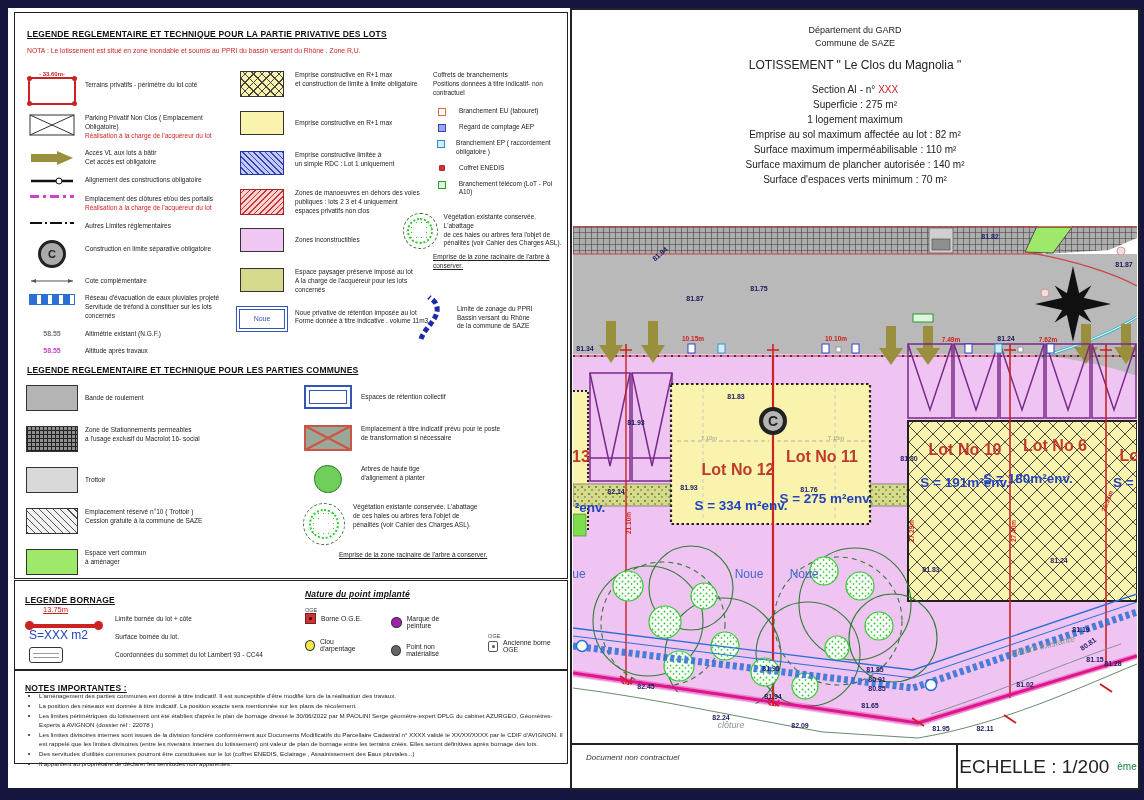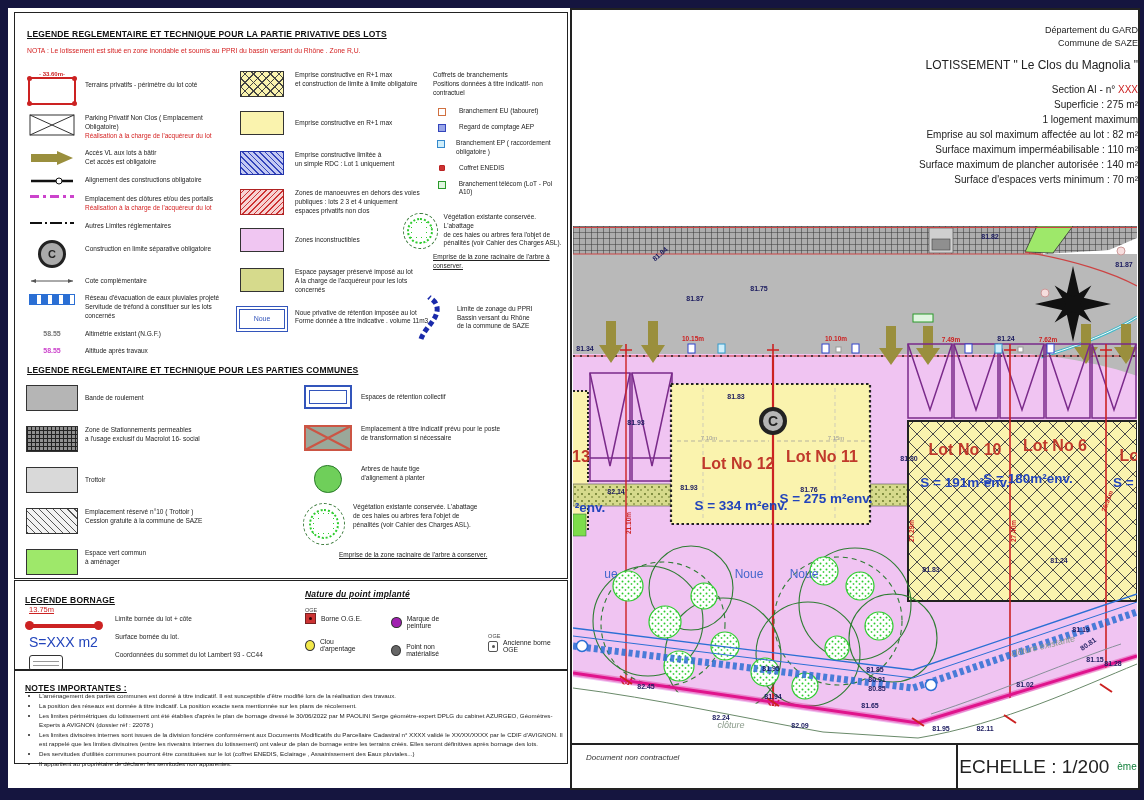--- a/index.html
+++ b/index.html
@@ -46,34 +46,34 @@
   .treesolid{width:26px;height:26px;border-radius:48% 52% 50% 50%;background:#6fcf5a;background-image:radial-gradient(#2a8a2a 15%,transparent 16%);background-size:6px 6px;border:1px solid #2a7a2a}
   .underl{text-decoration:underline}
   .cc{width:22px;height:22px;border-radius:50%;border:3px solid #222;background:#aaa;display:flex;align-items:center;justify-content:center;font-weight:bold;font-size:11px;color:#222}
   .altg{font-size:7px;color:#777;font-weight:bold}
   .altm{font-size:7px;color:#cc44cc;font-weight:bold}
   
   .bseg{position:relative;width:70px;height:4px;background:#cc2222;margin-top:10px}
   .bseg i{position:absolute;top:-3px;width:9px;height:9px;border-radius:50%;background:#cc2222}
   .bseg .l{left:-4px}.bseg .r{right:-4px}
   .bdim{font-size:7.5px;color:#cc2222;text-decoration:underline}
-  .bsurf{font-size:14px;color:#2244bb;margin-top:6px}
+  .bsurf{font-size:12px;color:#2244bb;}
   .coordbox{width:34px;height:16px;border:1px solid #333;border-radius:3px;margin-top:5px;padding:2px 3px;box-sizing:border-box}
   .coordbox div{height:1px;background:#999;margin:3px 0}
   .npt{display:flex;align-items:center;gap:5px;font-size:6.8px;color:#222}
   .dotp{width:9px;height:9px;border-radius:50%;border:1px solid #333}
   .oge-sq{width:9px;height:9px;background:#cc3333;border:1px solid #772222;display:flex;align-items:center;justify-content:center}
   .oge-sq i{width:3px;height:3px;background:#300;border-radius:50%}
   .ogesmall{font-size:5.5px;color:#444}
   
   .notes li{font-size:6.2px;color:#222;line-height:1.45;margin-bottom:1px}
   .notes ul{margin:3px 0 0 14px;padding:0}
   
   #rpanel{position:absolute;left:562px;top:0;width:570px;height:782px;border:2px solid #222;box-sizing:border-box;background:#fff}
-  .hdr{text-align:right}
+  .hdr{text-align:center}
   .h-small{font-size:9px;color:#222;line-height:1.45}
   .h-lotis{font-size:12px;color:#222;margin-top:8px}
   .h-title{font-size:21px;font-weight:bold;color:#cc2020;text-decoration:underline;margin-top:14px;letter-spacing:.5px}
   .h-line{font-size:10px;color:#222;line-height:1.5}
   .h-line .xxx{color:#cc2020}
   #map{position:absolute;left:1px;top:216px;width:564px;height:521px;overflow:hidden;background:#fff}
   .ml{position:absolute;transform:translate(-50%,-50%);white-space:nowrap}
   .ml-e{font-size:7px;font-weight:bold;color:#1a1a5e}
   .ml-d{font-size:6.5px;font-weight:bold;color:#cc2222}
   .ml-g{font-size:6px;color:#999}
@@ -349,21 +349,21 @@
           <div class="lt"><span>Végétation existante conservée. L'abattage</span><br><span>de ces haies ou arbres fera l'objet de</span><br><span>pénalités (voir Cahier des Charges ASL).</span></div>
         </div>
         <div class="lt underl" style="margin-left:36px;margin-top:6px">Emprise de la zone racinaire de l'arbre à conserver.</div>
       </div>
     </div>
   </div>
 
   <div class="lbox" id="box2">
     <div class="abs" style="left:10px;top:8px"><span class="ltitle">LEGENDE BORNAGE</span></div>
     <div class="abs" style="left:14px;top:24px;width:80px">
-      <div class="bdim" style="">13.75m</div>
+      <div class="bdim" style="margin-left:14px">13.75m</div>
       <div class="bseg">
           <i class="l"></i>
           <i class="r"></i>
         </div>
       <div class="bsurf">S=XXX m2</div>
       <div class="coordbox">
           <div></div>
           <div></div>
         </div>
     </div>
@@ -635,35 +635,35 @@
           <span class="ml ml-d" style="left: 120px; top: 112px; transform: translate(-50%, -50%);">10.15m</span>
           <span class="ml ml-d" style="left: 263px; top: 112px; transform: translate(-50%, -50%);">10.10m</span>
           <span class="ml ml-d" style="left: 378px; top: 113px; transform: translate(-50%, -50%);">7.49m</span>
           <span class="ml ml-d" style="left: 475px; top: 113px; transform: translate(-50%, -50%);">7.62m</span>
           <span class="ml ml-d" style="left: 55px; top: 297px; transform: translate(-50%, -50%) rotate(-90deg);">21.10m</span>
           <span class="ml ml-d" style="left: 338px; top: 305px; transform: translate(-50%, -50%) rotate(-90deg);">27.29m</span>
           <span class="ml ml-d" style="left: 440px; top: 305px; transform: translate(-50%, -50%) rotate(-90deg);">27.40m</span>
           <span class="ml ml-d" style="left: 534px; top: 275px; transform: translate(-50%, -50%) rotate(-70deg);">26.31m</span>
           <span class="ml ml-g" style="left: 136px; top: 212px; transform: translate(-50%, -50%);">7.10m</span>
           <span class="ml ml-g" style="left: 263px; top: 212px; transform: translate(-50%, -50%);">7.15m</span>
-          <span class="ml ml-lot" style="left: 165px; top: 238px; transform: translate(-50%, -50%);">Lot No 12</span>
+          <span class="ml ml-lot" style="left: 165px; top: 244px; transform: translate(-50%, -50%);">Lot No 12</span>
           <span class="ml ml-lot" style="left: 249px; top: 231px; transform: translate(-50%, -50%);">Lot No 11</span>
           <span class="ml ml-lot" style="left: 392px; top: 224px; transform: translate(-50%, -50%);">Lot No 10</span>
           <span class="ml ml-lot" style="left: 482px; top: 220px; transform: translate(-50%, -50%);">Lot No 6</span>
           <span class="ml ml-lot" style="left: 8px; top: 231px; transform: translate(-50%, -50%);">13</span>
           <span class="ml ml-lot" style="left: 559px; top: 230px; transform: translate(-50%, -50%);">Lot</span>
           <span class="ml ml-area" style="left: 168px; top: 279px; transform: translate(-50%, -50%);">S = 334 m²env.</span>
           <span class="ml ml-area" style="left: 253px; top: 272px; transform: translate(-50%, -50%);">S = 275 m²env.</span>
           <span class="ml ml-area" style="left: 392px; top: 256px; transform: translate(-50%, -50%); text-align: right;">S = 191m²env.</span>
           <span class="ml ml-area" style="left: 455px; top: 252px; transform: translate(-50%, -50%);">S = 180m²env.</span>
           <span class="ml ml-area" style="left: 17px; top: 281px; transform: translate(-50%, -50%);">²env.</span>
           <span class="ml ml-area" style="left: 556px; top: 256px; transform: translate(-50%, -50%);">S = 1</span>
           <span class="ml ml-noue" style="left: 176px; top: 348px; transform: translate(-50%, -50%);">Noue</span>
           <span class="ml ml-noue" style="left: 231px; top: 348px; transform: translate(-50%, -50%);">Noue</span>
-          <span class="ml ml-noue" style="left: 6px; top: 348px; transform: translate(-50%, -50%); margin-left: 32px;">ue</span>
+          <span class="ml ml-noue" style="left: 6px; top: 348px; transform: translate(-50%, -50%);">ue</span>
           <span class="ml ml-grey" style="left: 158px; top: 499px; transform: translate(-50%, -50%);">clôture</span>
           <span class="ml ml-grey" style="left: 470px; top: 420px; transform: translate(-50%, -50%) rotate(-14deg);">clôture existante</span>
         </div>
     </div>
 
     <div id="foot">
       <div class="docnc">Document non contractuel</div>
       <div id="echbox">
         <span class="ech">ECHELLE : 1/200</span>
         <span class="eche">ème</span>

